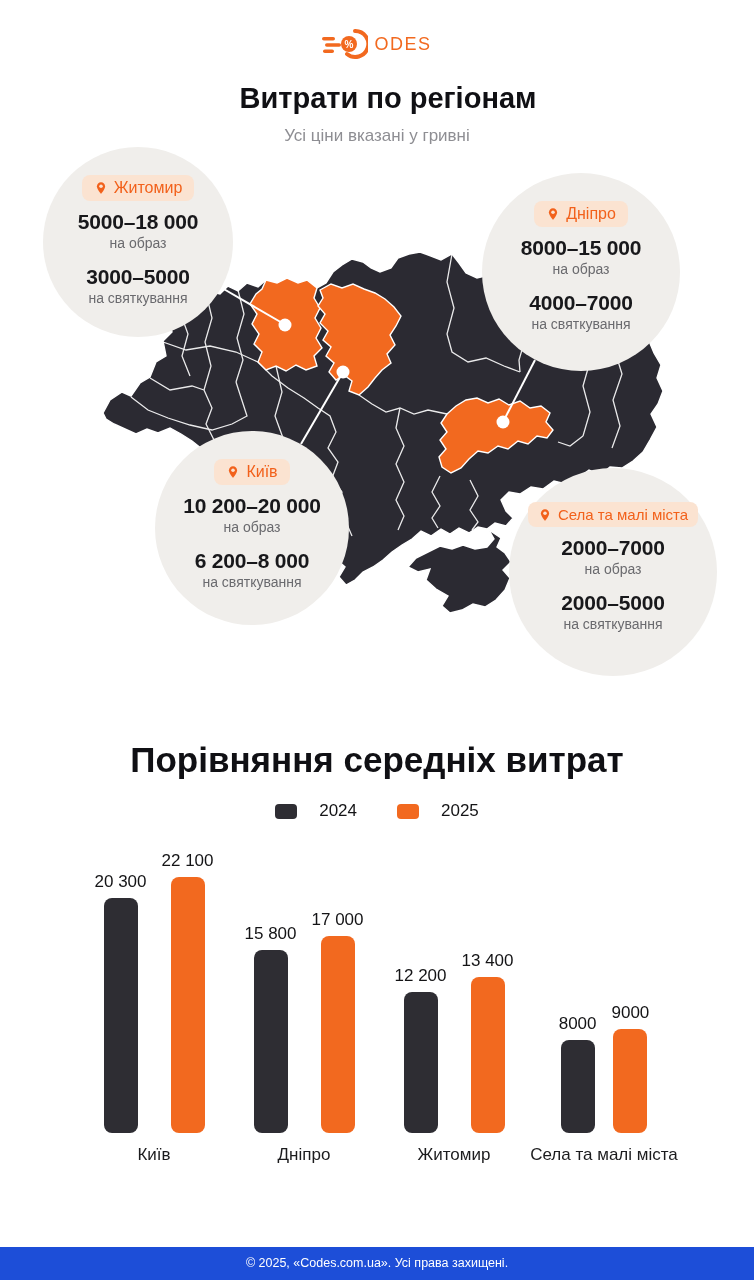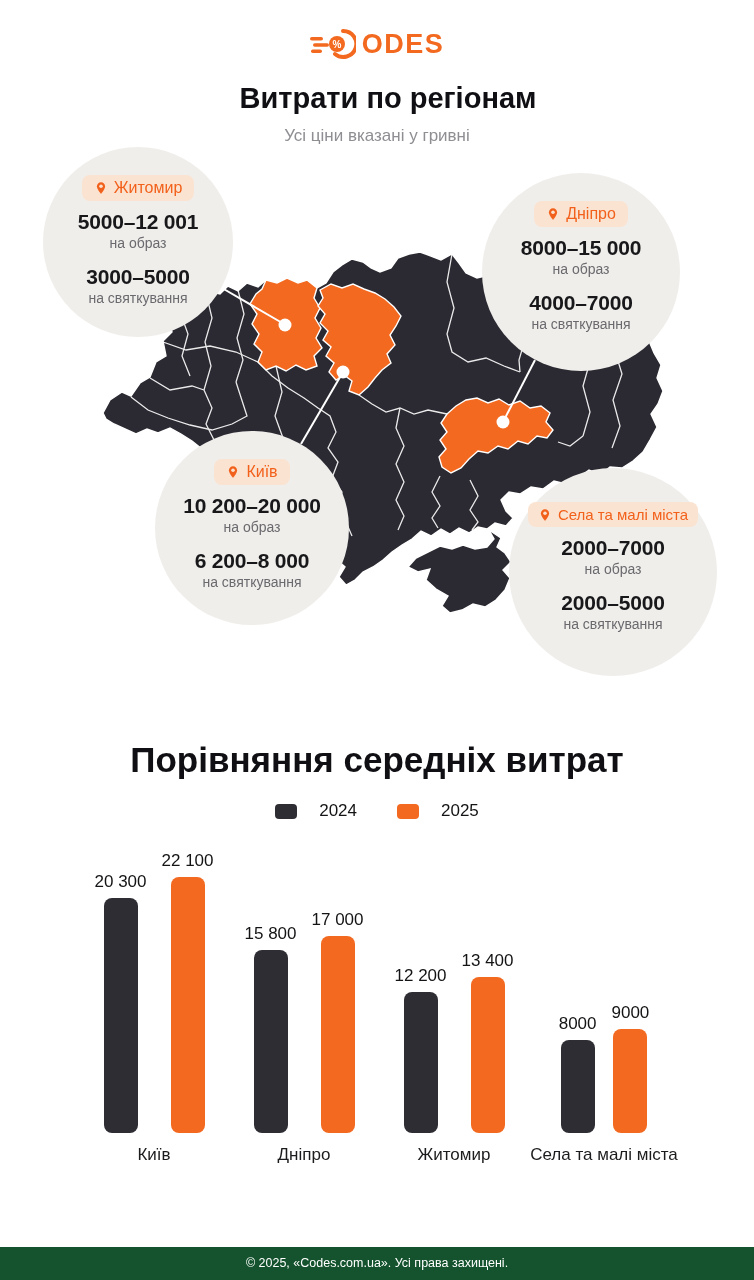--- a/index.html
+++ b/index.html
@@ -4,21 +4,21 @@
 <style>
   html,body{margin:0;padding:0;}
   body{
     width:754px;height:1280px;position:relative;overflow:hidden;
     background:#ffffff;
     font-family:"Liberation Sans","DejaVu Sans",sans-serif;
     color:#141416;
   }
   
   .logo{position:absolute;top:26px;left:0;width:100%;display:flex;justify-content:center;align-items:center;gap:6px;}
-  .logo-text{font-size:27px;font-weight:700;color:#F2691F;letter-spacing:1.5px;}
+  .logo-text{font-size:18px;font-weight:400;color:#F2691F;letter-spacing:1.5px;}
   .main-title{position:absolute;top:82px;left:4px;width:100%;text-align:center;font-size:29px;font-weight:700;color:#101014;padding-left:7px;}
   .subtitle{position:absolute;top:126px;left:0;width:100%;text-align:center;font-size:17px;color:#8E8E93;}
   
   .map-section{position:absolute;top:150px;left:0;width:754px;height:560px;}
   .map-svg{position:absolute;left:0;top:0;z-index:1;}
   .callout{position:absolute;z-index:2;border-radius:50%;background:#F0EEEB;
     display:flex;flex-direction:column;align-items:center;text-align:center;}
   .callout .badge{margin-top:28px;display:inline-flex;align-items:center;gap:6px;
     background:#FBE3D1;border-radius:8px;padding:4px 12px;font-size:16px;font-weight:500;color:#F2611B;white-space:nowrap;}
   .callout.small-badge .badge{font-size:15px;padding:4px 10px;margin-top:34px;}
@@ -33,21 +33,21 @@
   .swatch.dark{background:#2E2D33;}
   .swatch.orange{background:#F2691F;}
   .chart-area{position:absolute;top:850px;left:79px;width:600px;height:283px;display:flex;}
   .bar-group{width:150px;position:relative;display:flex;flex-direction:column;justify-content:flex-end;align-items:center;}
   .bars{display:flex;align-items:flex-end;gap:15px;}
   .bar-col{display:flex;flex-direction:column;align-items:center;}
   .bar-value{font-size:17px;color:#141416;white-space:nowrap;margin-bottom:6px;}
   .bar{width:34px;border-radius:8px;}
   .cat-label{position:absolute;top:295px;width:170px;left:-10px;text-align:center;font-size:17px;color:#1C1C1E;white-space:nowrap;}
   
-  .footer{position:absolute;top:1247px;left:0;width:754px;height:33px;background:#14532d;
+  .footer{position:absolute;top:1247px;left:0;width:754px;height:33px;background:#1d4ed8;
     color:#fff;font-size:12.5px;text-align:center;line-height:33px;}
 </style>
 </head>
 <body>
 
 <div class="logo">
   <svg width="46" height="36" viewBox="0 0 46 36">
     <g fill="#F2691F">
       <rect x="0" y="11" width="13" height="3.6" rx="1.8"></rect>
       <rect x="3" y="17.2" width="16" height="3.6" rx="1.8"></rect>
@@ -114,21 +114,21 @@
   </svg>
 
   <div class="callout" style="left:43px;top:-3px;width:190px;height:190px;">
     <div class="badge">
       <svg width="14" height="14" viewBox="0 0 24 24">
           <path d="M12 2C8 2 5 5 5 9c0 5 7 13 7 13s7-8 7-13c0-4-3-7-7-7z" fill="#F2611B"></path>
           <circle cx="12" cy="9" r="3" fill="#FBE3D1"></circle>
         </svg>
       <span>Житомир</span>
     </div>
-    <div class="price">5000–12 001</div>
+    <div class="price">5000–18 000</div>
     <div class="price-label">на образ</div>
     <div class="price second">3000–5000</div>
     <div class="price-label">на святкування</div>
   </div>
 
   <div class="callout" style="left:482px;top:23px;width:198px;height:198px;">
     <div class="badge">
       <svg width="14" height="14" viewBox="0 0 24 24">
           <path d="M12 2C8 2 5 5 5 9c0 5 7 13 7 13s7-8 7-13c0-4-3-7-7-7z" fill="#F2611B"></path>
           <circle cx="12" cy="9" r="3" fill="#FBE3D1"></circle>

